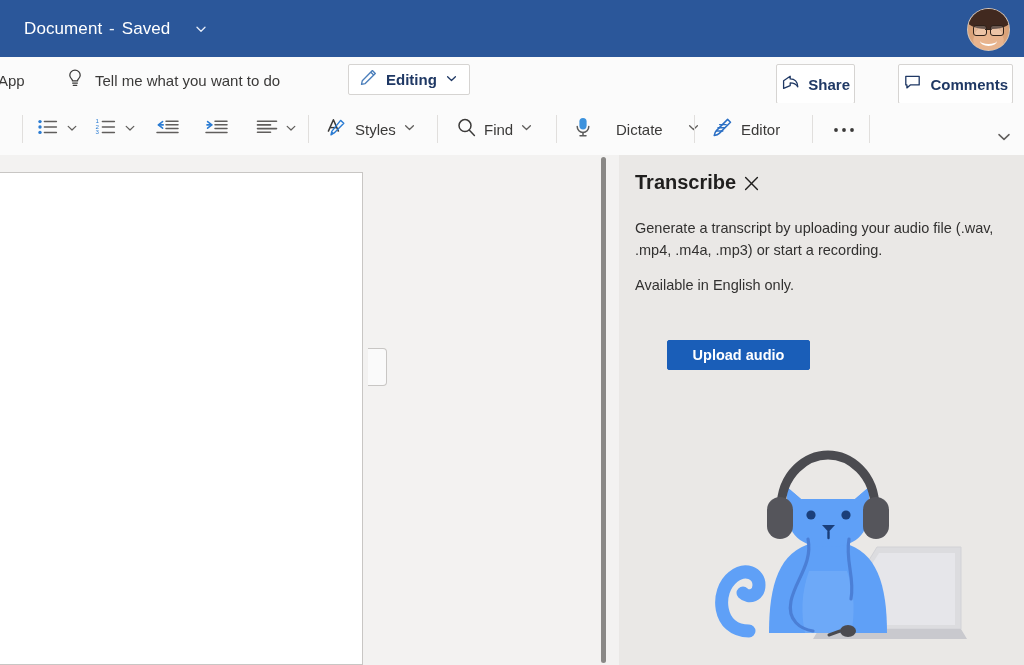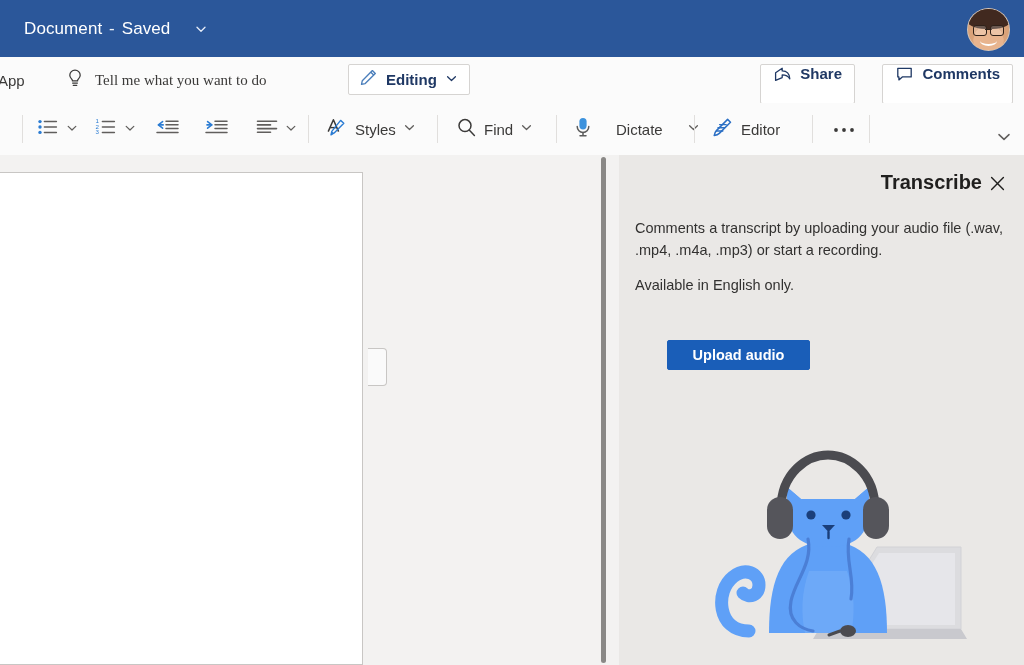--- a/index.html
+++ b/index.html
@@ -58,32 +58,32 @@
     position: absolute; left: 0; top: 57px; width: 1024px; height: 46px;
     background: #fbfbfb; border-bottom: 1px solid #eceae8;
     display: flex; align-items: center;
   }
   .cmd-app {
     position: absolute; left: -2px; color: #3b3a39; font-size: 15px;
   }
   .tellme {
     position: absolute; left: 66px; display: flex; align-items: center; gap: 11px;
   }
-  .tellme .label { color: #3b3a39; font-size: 15px; font-family: Liberation Serif, serif; }
+  .tellme .label { color: #3b3a39; font-size: 15px; }
   .editing-btn {
     position: absolute; left: 348px; top: 7px;
     height: 31px; box-sizing: border-box;
     display: flex; align-items: center; gap: 8px;
     padding: 0 11px 0 10px;
     background: #ffffff; border: 1px solid #d6d4d2; border-radius: 2px;
   }
   .editing-btn .label { color: #1f3864; font-size: 15px; font-weight: bold; }
   .share-btn, .comments-btn {
     position: absolute; top: 7px; height: 40px; box-sizing: border-box;
-    display: flex; gap: 8px; padding: 0 12px;
+    display: flex; align-items: center; gap: 8px; padding: 0 4px;
     background: #ffffff; border: 1px solid #d6d4d2; border-radius: 2px;
   }
   .share-btn { right: 169px; } .comments-btn { right: 11px; }
   .share-btn .label, .comments-btn .label { color: #1f3864; font-size: 15px; font-weight: bold; }
 
   
   .ribbon {
     position: absolute; left: 0; top: 103px; width: 1024px; height: 52px;
     background: #fbfbfb; border-bottom: 1px solid #0f172a;
   }
@@ -119,21 +119,21 @@
     background: #8a8886; border-radius: 3px;
   }
 
   
   .panel {
     position: absolute; left: 619px; top: 155px; width: 405px; height: 510px;
     background: #eae8e6;
   }
   .panel-head {
     position: absolute; left: 16px; top: 16px; right: 12px;
-    display: flex; align-items: flex-start; justify-content: flex-end;
+    display: flex; align-items: flex-start; justify-content: flex-start;
   }
   .panel-title { color: #201f1e; font-size: 20px; font-weight: bold; }
   .panel-close {
     width: 30px; height: 28px; display: flex; align-items: center; justify-content: center;
     color: #201f1e; margin-top: -2px;
   }
   .panel-desc {
     position: absolute; left: 16px; top: 62px; width: 372px;
     color: #323130; font-size: 14.5px; line-height: 22px;
   }
@@ -390,21 +390,21 @@
   <div class="panel">
     <div class="panel-head">
       <div class="panel-title">Transcribe</div>
       <div class="panel-close">
         <svg width="17" height="17" viewBox="0 0 17 17">
           <path d="M2.6 2.6 14.4 14.4M14.4 2.6 2.6 14.4" stroke="currentColor" stroke-width="1.4" stroke-linecap="round"></path>
         </svg>
       </div>
     </div>
 
-    <div class="panel-desc">Comments a transcript by uploading your audio file (.wav, .mp4, .m4a, .mp3) or start a recording.</div>
+    <div class="panel-desc">Generate a transcript by uploading your audio file (.wav, .mp4, .m4a, .mp3) or start a recording.</div>
     <div class="panel-note">Available in English only.</div>
 
     <div class="panel-actions">
       <div class="btn-primary">Upload audio</div>
     </div>
 
     <div class="illustration">
       <svg width="300" height="205" viewBox="0 0 300 205">
 
         <g>

